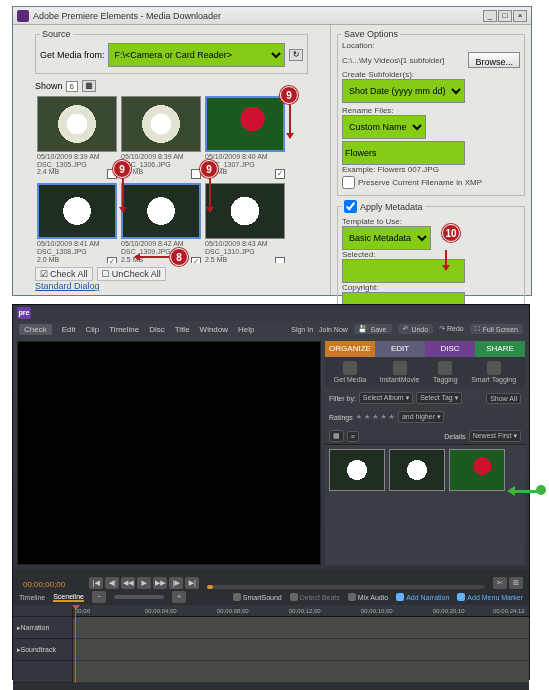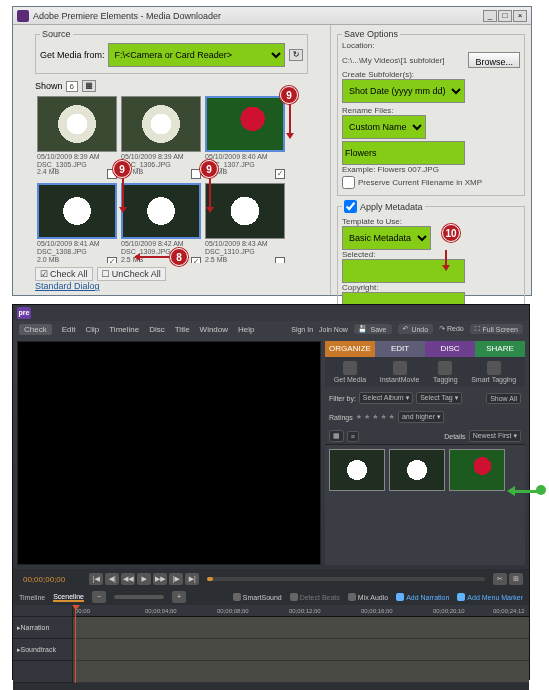--- a/index.html
+++ b/index.html
@@ -62,21 +62,21 @@
   .t-org { background:#c87826;} .t-edit { background:#5d5d78;} .t-disc { background:#6e3f8f;} .t-share { background:#2e8a4a;}
   .toolbar { background:#33363c; display:flex; justify-content:space-around; padding:4px 2px; font-size:7px;}
   .tbtn { display:flex; flex-direction:column; align-items:center; gap:1px; color:#bbb;}
   .tbtn-ico { width:14px; height:14px; background:#555; border-radius:2px;}
   .filters { padding:3px 4px; display:flex; flex-direction:column; gap:3px; font-size:7px;}
   .fsel { background:#2b2e33; border:1px solid #555; color:#bbb; padding:1px 3px; border-radius:2px;}
   .browser { flex:1; background:#3a3d43; padding:4px; display:flex; flex-wrap:wrap; gap:4px; align-content:flex-start; border-top:1px solid #222;}
   .browser-tools { display:flex; gap:3px; padding:2px 4px; font-size:7px; align-items:center;}
   .bthumb { width:56px; height:42px; border:1px solid #888;}
   
-  .transport { height:20px; background:#2b2e33; display:flex; align-items:center; gap:2px; padding:0 6px;}
+  .transport { height:20px; background:#2b2e33; display:flex; align-items:flex-end; gap:2px; padding:0 6px;}
   .tctl { width:14px; height:12px; background:#555; border-radius:2px; font-size:7px; color:#ccc; text-align:center; line-height:12px;}
   .time { font-size:8px; color:#d89030; margin-left:4px;}
   .scrubber { flex:1; height:4px; background:#444; margin:0 6px; position:relative; border-radius:2px;}
   .scrubber::before{content:'';position:absolute;left:0;top:0;width:6px;height:100%;background:#d89030;border-radius:2px;}
   
   .timeline-tabs { height:16px; background:#2b2e33; display:flex; align-items:center; padding:0 6px; gap:8px; font-size:7px;}
   .tl-tab { color:#bbb;} .tl-tab.act { color:#fff; border-bottom:2px solid #d89030;}
   .tl-right { margin-left:auto; display:flex; gap:8px; font-size:7px;}
   .tl-opt { display:flex; align-items:center; gap:2px;}
   .tl-add { color:#5fb3ff;}

